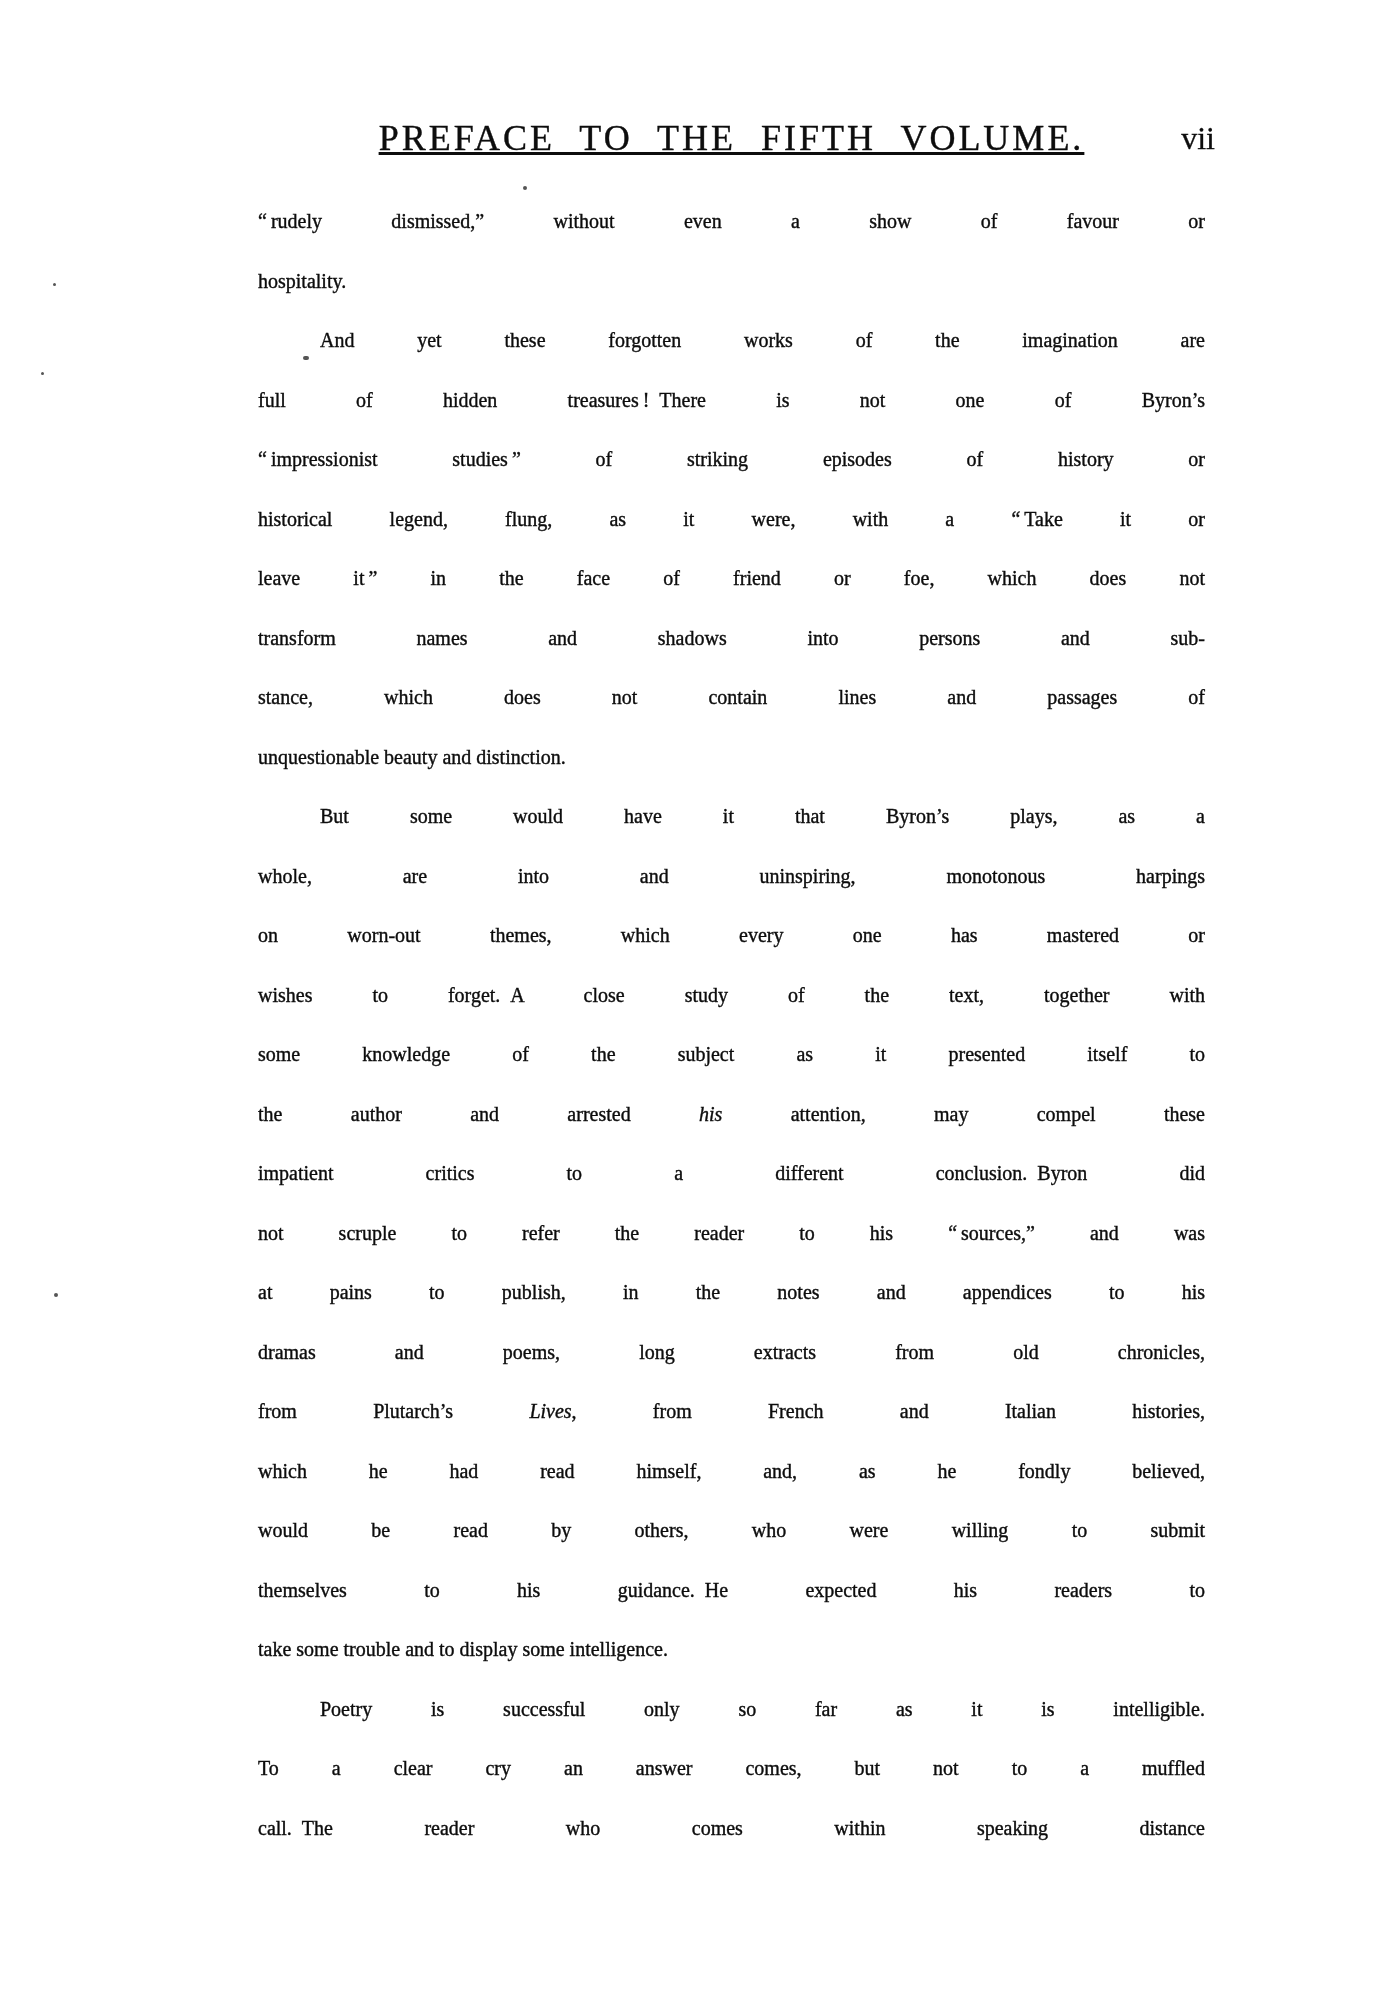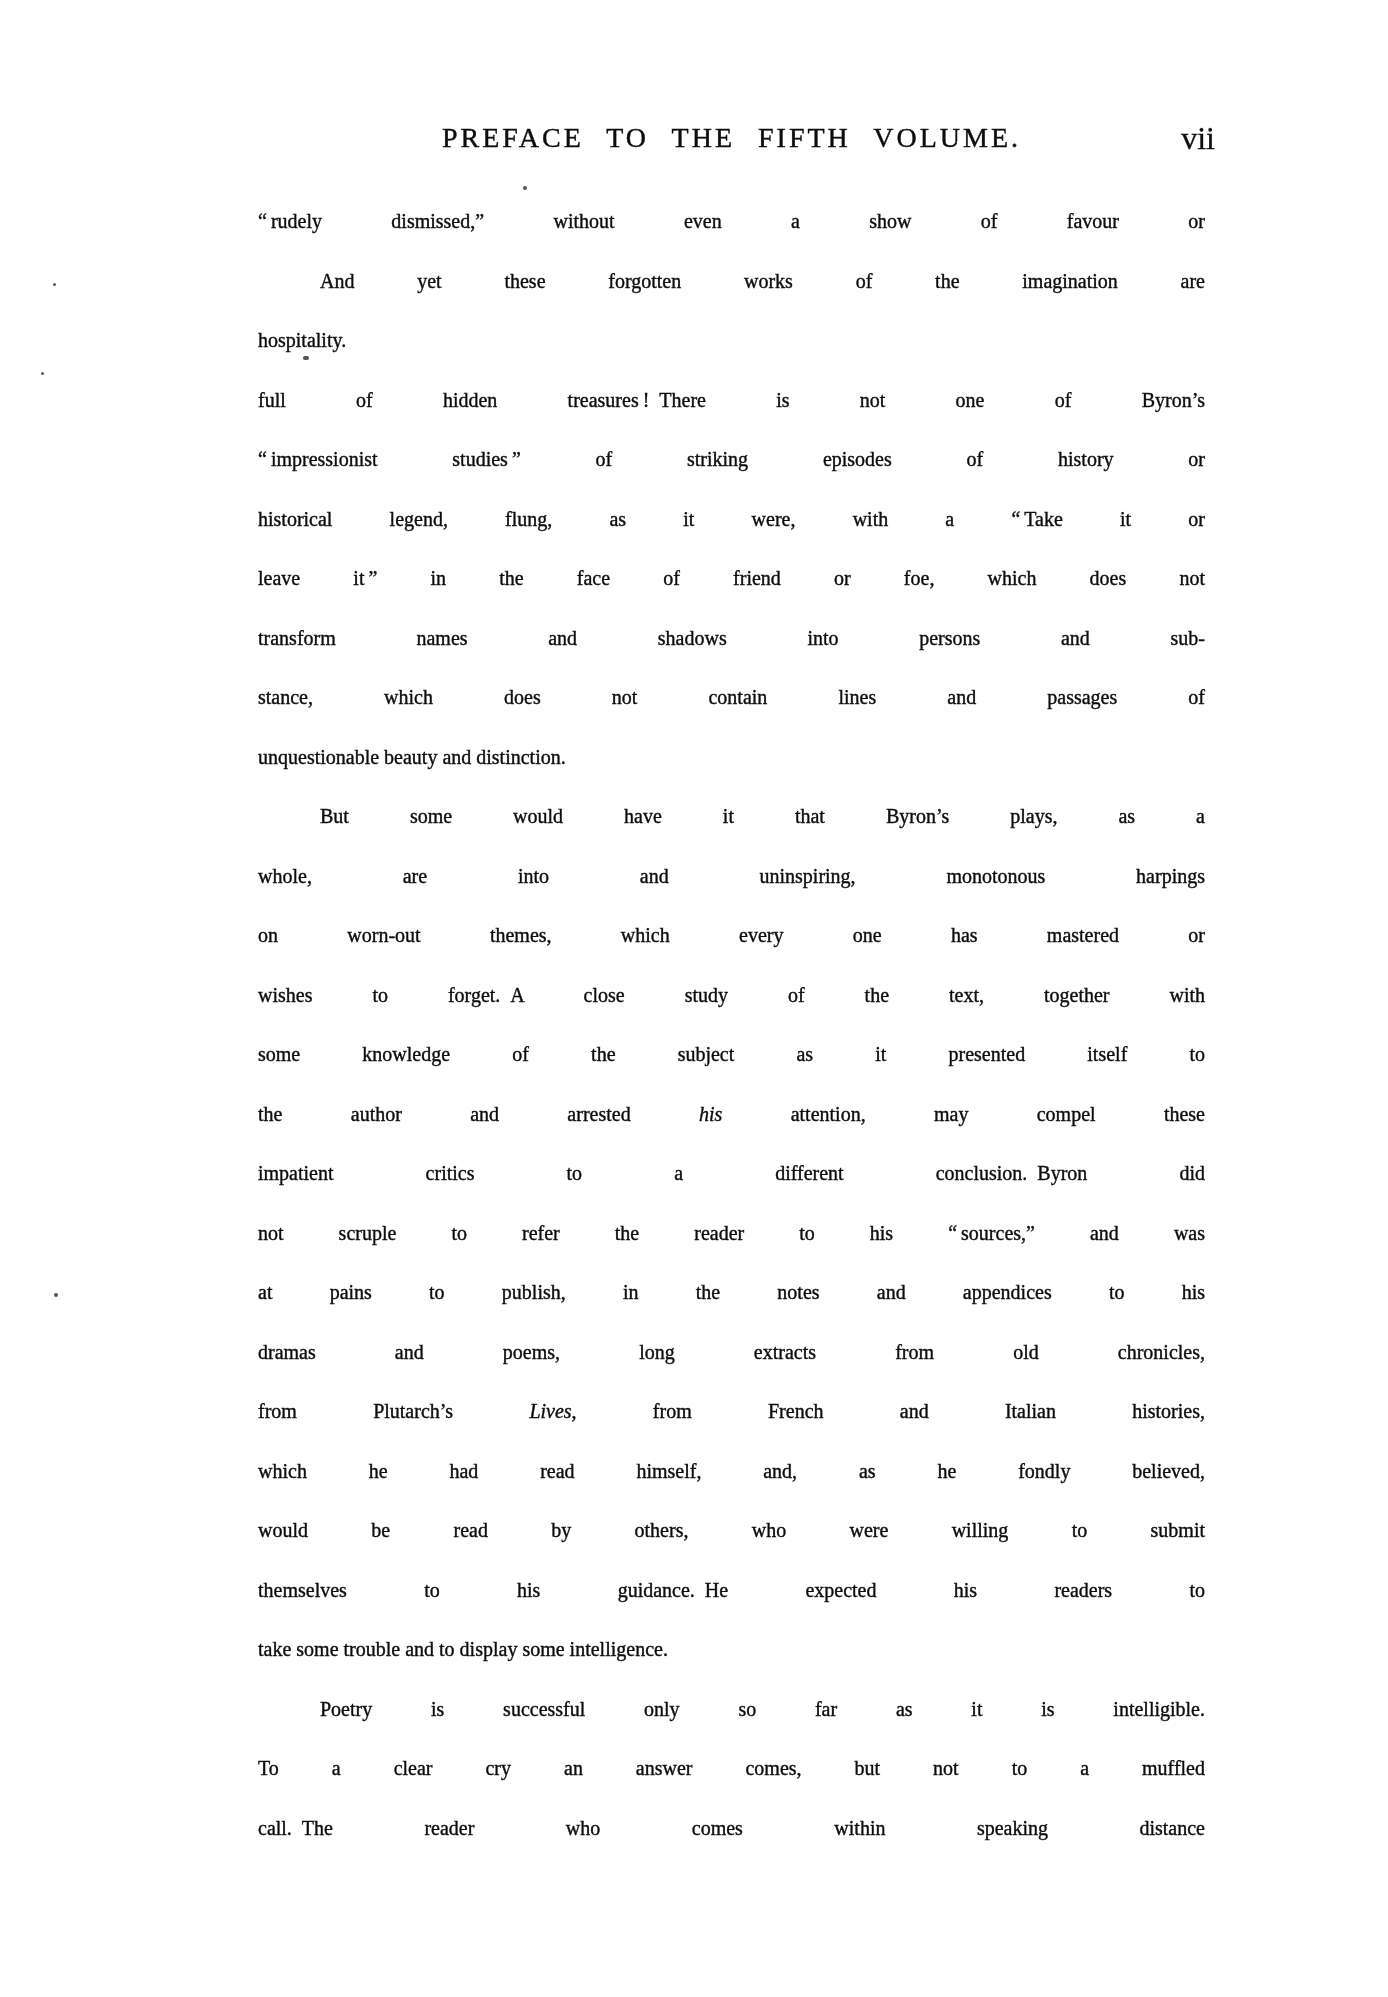--- a/index.html
+++ b/index.html
@@ -11,24 +11,25 @@
     font-family:"Liberation Serif","DejaVu Serif",serif;
     color:#0d0d0d;
   }
   
   .header {
     position:absolute; left:258px; top:112px; width:947px; height:52px;
   }
   .running-title {
     position:absolute; left:0; right:0; top:0;
     text-align:center;
-    font-size:28px; line-height:52px;
+    font-size:36px; line-height:52px;
     letter-spacing:3px; word-spacing:13px;
     -webkit-text-stroke:0.4px #0d0d0d;
     white-space:nowrap;
+    text-decoration:underline;
   }
   .page-number {
     position:absolute; right:-10px; top:0;
     font-size:32px; line-height:52px;
     -webkit-text-stroke:0.3px #0d0d0d;
   }
   
   .body-text {
     position:absolute; left:258px; top:192px; width:947px;
     font-size:20px;
@@ -55,22 +56,22 @@
 
 <div class="page">
 
   <div class="header">
     <div class="running-title">PREFACE TO THE FIFTH VOLUME.</div>
     <div class="page-number">vii</div>
   </div>
 
   <div class="body-text">
       <div class="line"><span>“ rudely dismissed,” without even a show of favour or</span></div>
+      <div class="line flush"><span>hospitality.</span></div>
       <div class="line indent"><span>And yet these forgotten works of the imagination are</span></div>
-      <div class="line flush"><span>hospitality.</span></div>
       <div class="line"><span>full of hidden treasures ! There is not one of Byron’s</span></div>
       <div class="line"><span>“ impressionist studies ” of striking episodes of history or</span></div>
       <div class="line"><span>historical legend, flung, as it were, with a “ Take it or</span></div>
       <div class="line"><span>leave it ” in the face of friend or foe, which does not</span></div>
       <div class="line"><span>transform names and shadows into persons and sub-</span></div>
       <div class="line"><span>stance, which does not contain lines and passages of</span></div>
       <div class="line flush"><span>unquestionable beauty and distinction.</span></div>
       <div class="line indent"><span>But some would have it that Byron’s plays, as a</span></div>
       <div class="line"><span>whole, are into and uninspiring, monotonous harpings</span></div>
       <div class="line"><span>on worn-out themes, which every one has mastered or</span></div>

